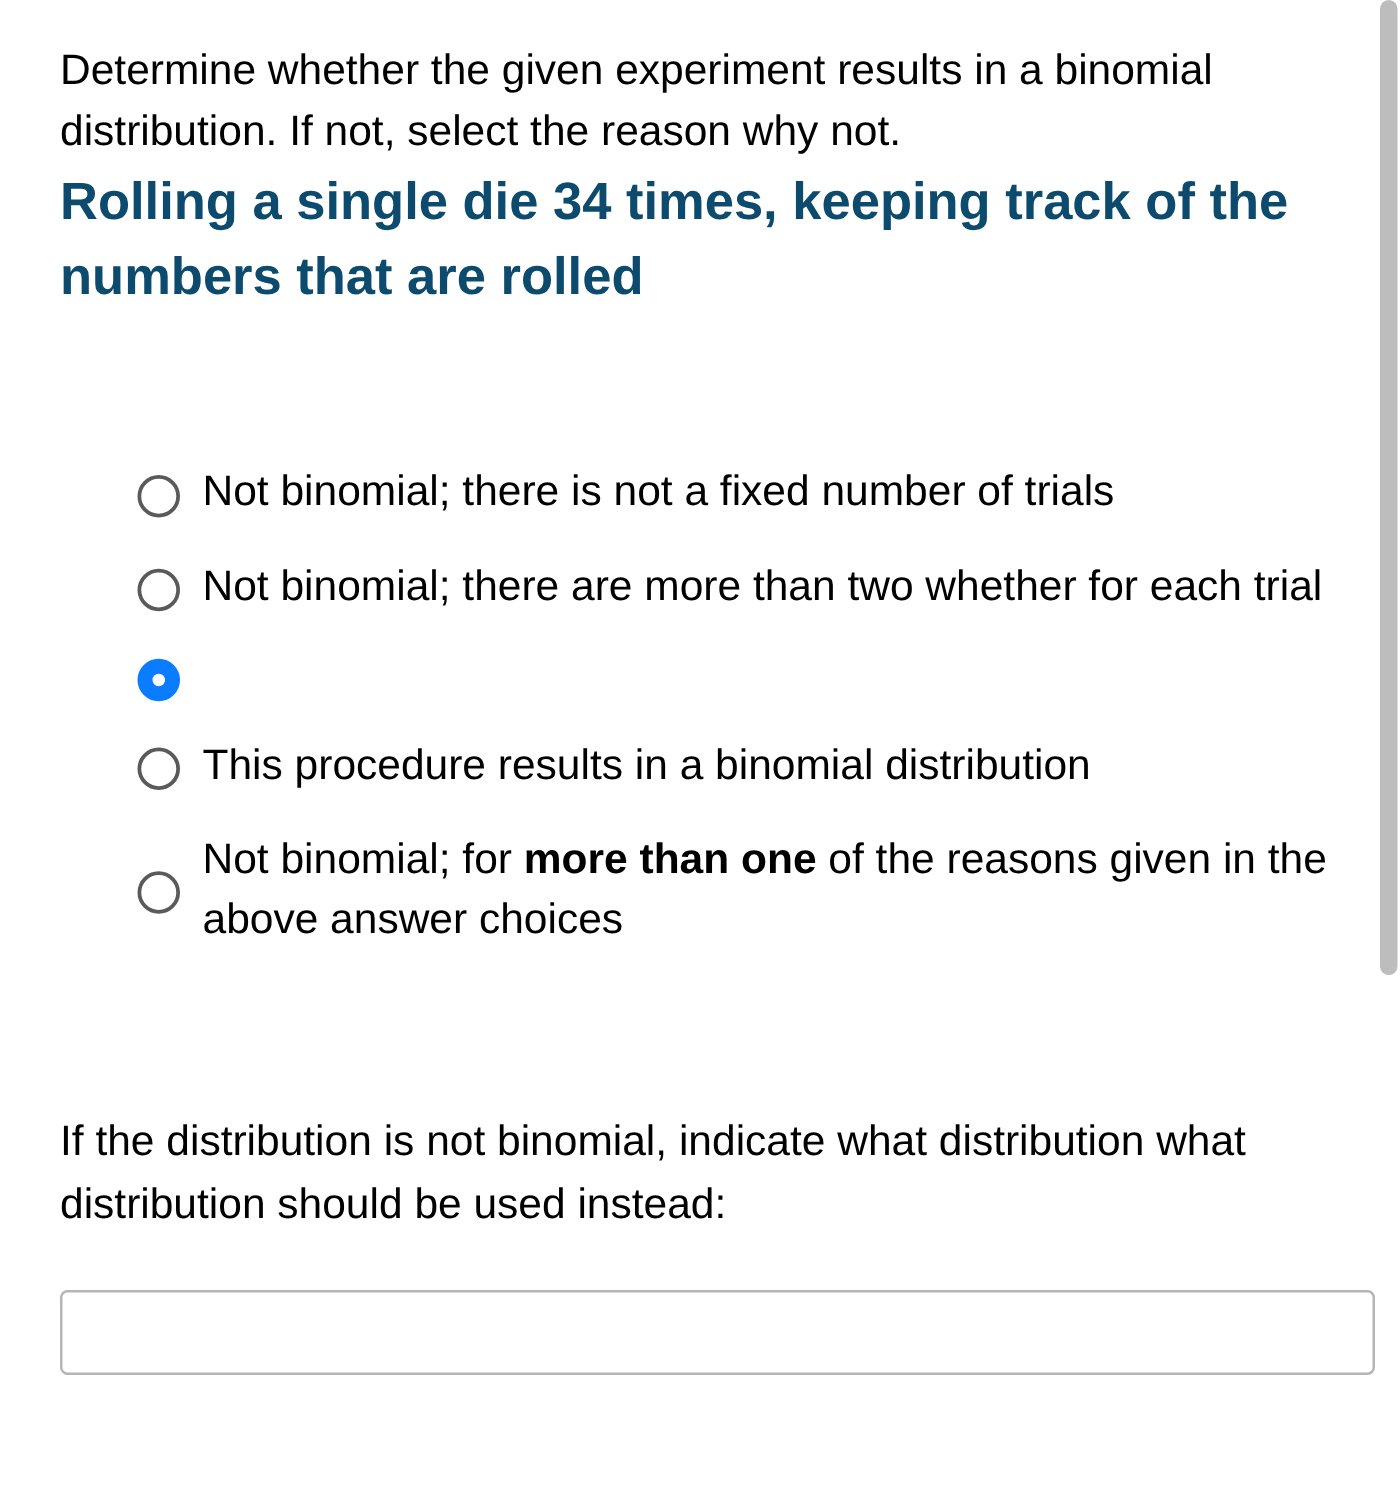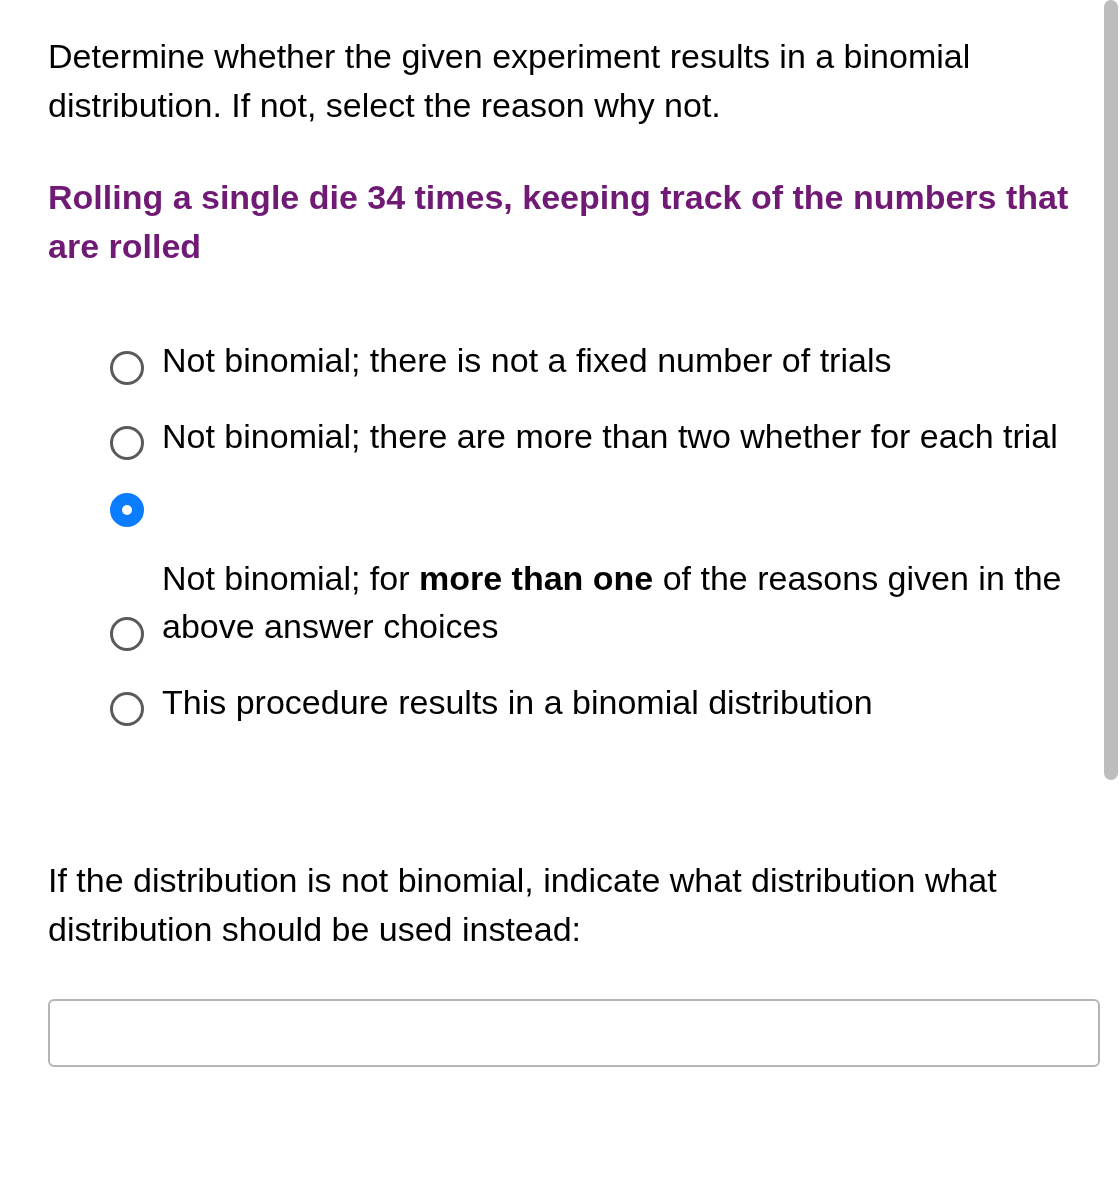--- a/index.html
+++ b/index.html
@@ -12,37 +12,36 @@
       background: #ffffff;
       width: 1120px;
       height: 1200px;
       padding: 32px 20px 32px 48px;
       position: relative;
     }
     .question-intro {
       font-size: 34px;
       line-height: 1.45;
       color: #000;
-      margin-bottom: 42px;
       font-weight: 400;
     }
     .question-scenario {
-      font-size: 34px;
+      font-size: 42px;
       line-height: 1.45;
-      color: #701a75;
+      color: #0c4a6e;
       font-weight: 700;
-      margin-bottom: 66px;
+      margin-bottom: 118px;
     }
     .options {
       padding-left: 62px;
       margin-bottom: 130px;
     }
     .option {
       display: flex;
-      align-items: flex-end;
+      align-items: center;
       margin-bottom: 28px;
     }
     .radio {
       flex-shrink: 0;
       width: 34px;
       height: 34px;
       border-radius: 50%;
       border: 3px solid #5a5a5a;
       margin-right: 18px;
       margin-top: 5px;
@@ -126,28 +125,28 @@
     <div class="radio"></div>
     <div class="option-label">Not binomial; there are more than two whether for each trial</div>
   </div>
 
   <div class="option">
     <div class="radio selected"></div>
   </div>
 
   <div class="option">
     <div class="radio"></div>
-    <div class="option-label">
-      <span>Not binomial; for </span><b>more than one</b><span> of the reasons given in the above answer choices</span>
-    </div>
+    <div class="option-label">This procedure results in a binomial distribution</div>
   </div>
 
   <div class="option">
     <div class="radio"></div>
-    <div class="option-label">This procedure results in a binomial distribution</div>
+    <div class="option-label">
+      <span>Not binomial; for </span><b>more than one</b><span> of the reasons given in the above answer choices</span>
+    </div>
   </div>
 
 </div>
 
 <div class="followup">If the distribution is not binomial, indicate what distribution what distribution should be used instead:</div>
 
 <input type="text" class="text-input" value="" style="">
 
 <div class="scrollbar-track">
   <div class="scrollbar-thumb"></div>

